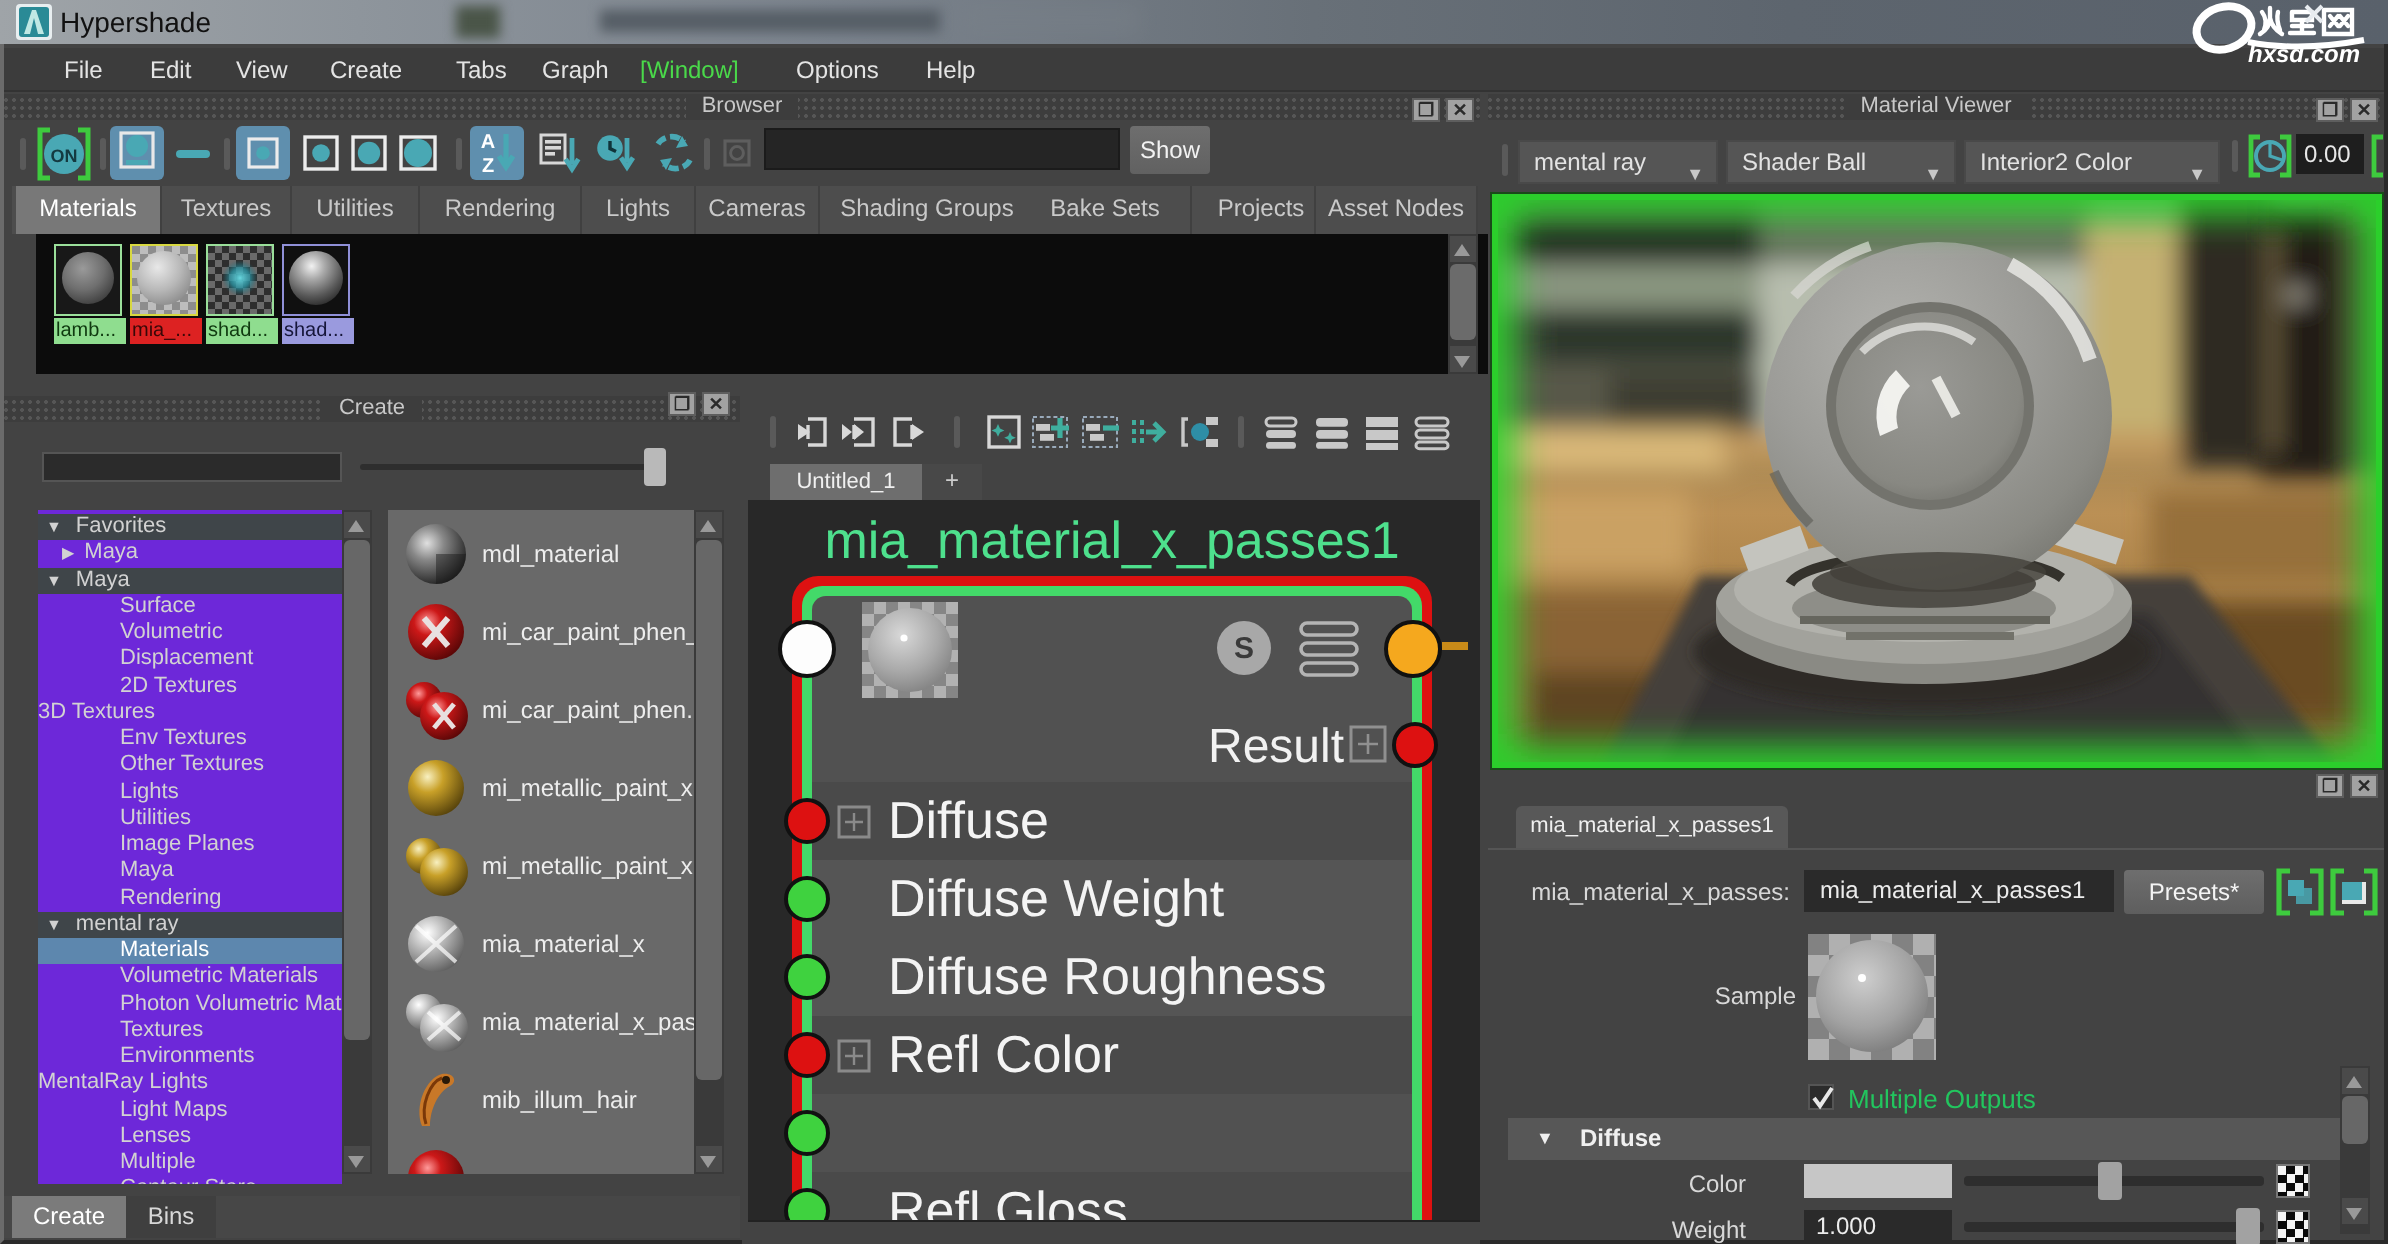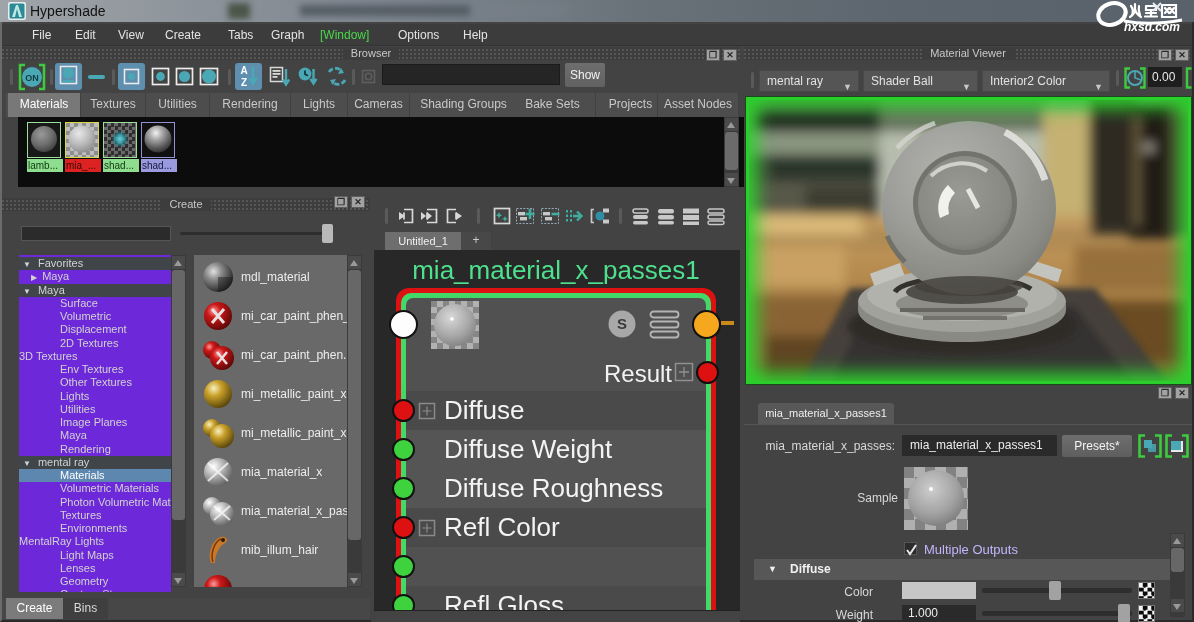--- a/index.html
+++ b/index.html
@@ -382,21 +382,21 @@
       <div class="trow" style="top:188px"><span style="margin-left:41px">Rendering</span></div>
       <div class="trow grp" style="top:201px"><span style="margin-left:4px;font-size:8px">▼</span><span style="margin-left:7px">mental ray</span></div>
       <div class="trow sel" style="top:214px"><span style="margin-left:41px">Materials</span></div>
       <div class="trow" style="top:227px"><span style="margin-left:41px">Volumetric Materials</span></div>
       <div class="trow" style="top:241px"><span style="margin-left:41px">Photon Volumetric Mat...</span></div>
       <div class="trow" style="top:254px"><span style="margin-left:41px">Textures</span></div>
       <div class="trow" style="top:267px"><span style="margin-left:41px">Environments</span></div>
       <div class="trow" style="top:280px"><span style="">MentalRay Lights</span></div>
       <div class="trow" style="top:294px"><span style="margin-left:41px">Light Maps</span></div>
       <div class="trow" style="top:307px"><span style="margin-left:41px">Lenses</span></div>
-      <div class="trow" style="top:320px"><span style="margin-left:41px">Geometry</span></div>
+      <div class="trow" style="top:320px"><span style="margin-left:41px">Multiple</span></div>
       <div class="trow" style="top:333px"><span style="margin-left:41px">Contour Store</span></div>
     </div>
     <div class="abs" id="treesb" style="left:169px;top:65px;width:15px;height:332px;background:#3a3a3a">
       <div class="abs" style="left:1px;top:1px;width:13px;height:13px;background:#4a4a4a"></div>
       <div class="arr" style="left:3px;top:5px;border-left:4.5px solid transparent;border-right:4.5px solid transparent;border-bottom:6px solid #999"></div>
       <div class="abs" style="left:1px;top:15px;width:13px;height:250px;background:#676767;border-radius:3px"></div>
       <div class="abs" style="left:1px;top:318px;width:13px;height:13px;background:#4a4a4a"></div>
       <div class="arr" style="left:3px;top:323px;border-left:4.5px solid transparent;border-right:4.5px solid transparent;border-top:6px solid #999"></div>
     </div>
     <div class="abs" id="mlist" style="left:192px;top:65px;width:153px;height:332px;background:#696969;overflow:hidden">
@@ -671,21 +671,21 @@
               </radialGradient>
             </defs>
         <circle cx="27" cy="22" r="2" fill="#fff"></circle>
           </svg>
       </div>
       <div class="abs" style="left:160px;top:117px;width:13px;height:13px;background:#2c2c2c;border:1px solid #555">
         <svg width="13" height="13">
             <path d="M2 6 L5 10 L11 1" stroke="#e8e8e8" stroke-width="2" fill="none"></path>
           </svg>
       </div>
-      <div class="abs" style="left:180px;top:117px;color:#c4b5fd;font-size:13px">Multiple Outputs</div>
+      <div class="abs" style="left:180px;top:117px;color:#22c55e;font-size:13px">Multiple Outputs</div>
       <div class="abs" style="left:10px;top:134px;width:416px;height:21px;background:#575757;color:#f0f0f0;font-size:12px;font-weight:bold">
         <span class="abs" style="left:14px;top:5px;font-size:9px;font-weight:normal">▼</span>
         <span class="abs" style="left:36px;top:3px">Diffuse</span>
       </div>
       <div class="abs" style="left:85px;top:160px;width:44px;text-align:right;color:#d8d8d8;font-size:12px">Color</div>
       <div class="abs" style="left:158px;top:157px;width:74px;height:17px;background:#c6c6c6"></div>
       <div class="abs" style="left:238px;top:163px;width:150px;height:5px;background:#2e2e2e;border-radius:2px"></div>
       <div class="abs" style="left:305px;top:156px;width:12px;height:19px;background:#a2a2a2;border-radius:2px"></div>
       <div class="abs checker" style="left:394px;top:157px"></div>
       <div class="abs" style="left:77px;top:183px;width:52px;text-align:right;color:#d8d8d8;font-size:12px">Weight</div>

